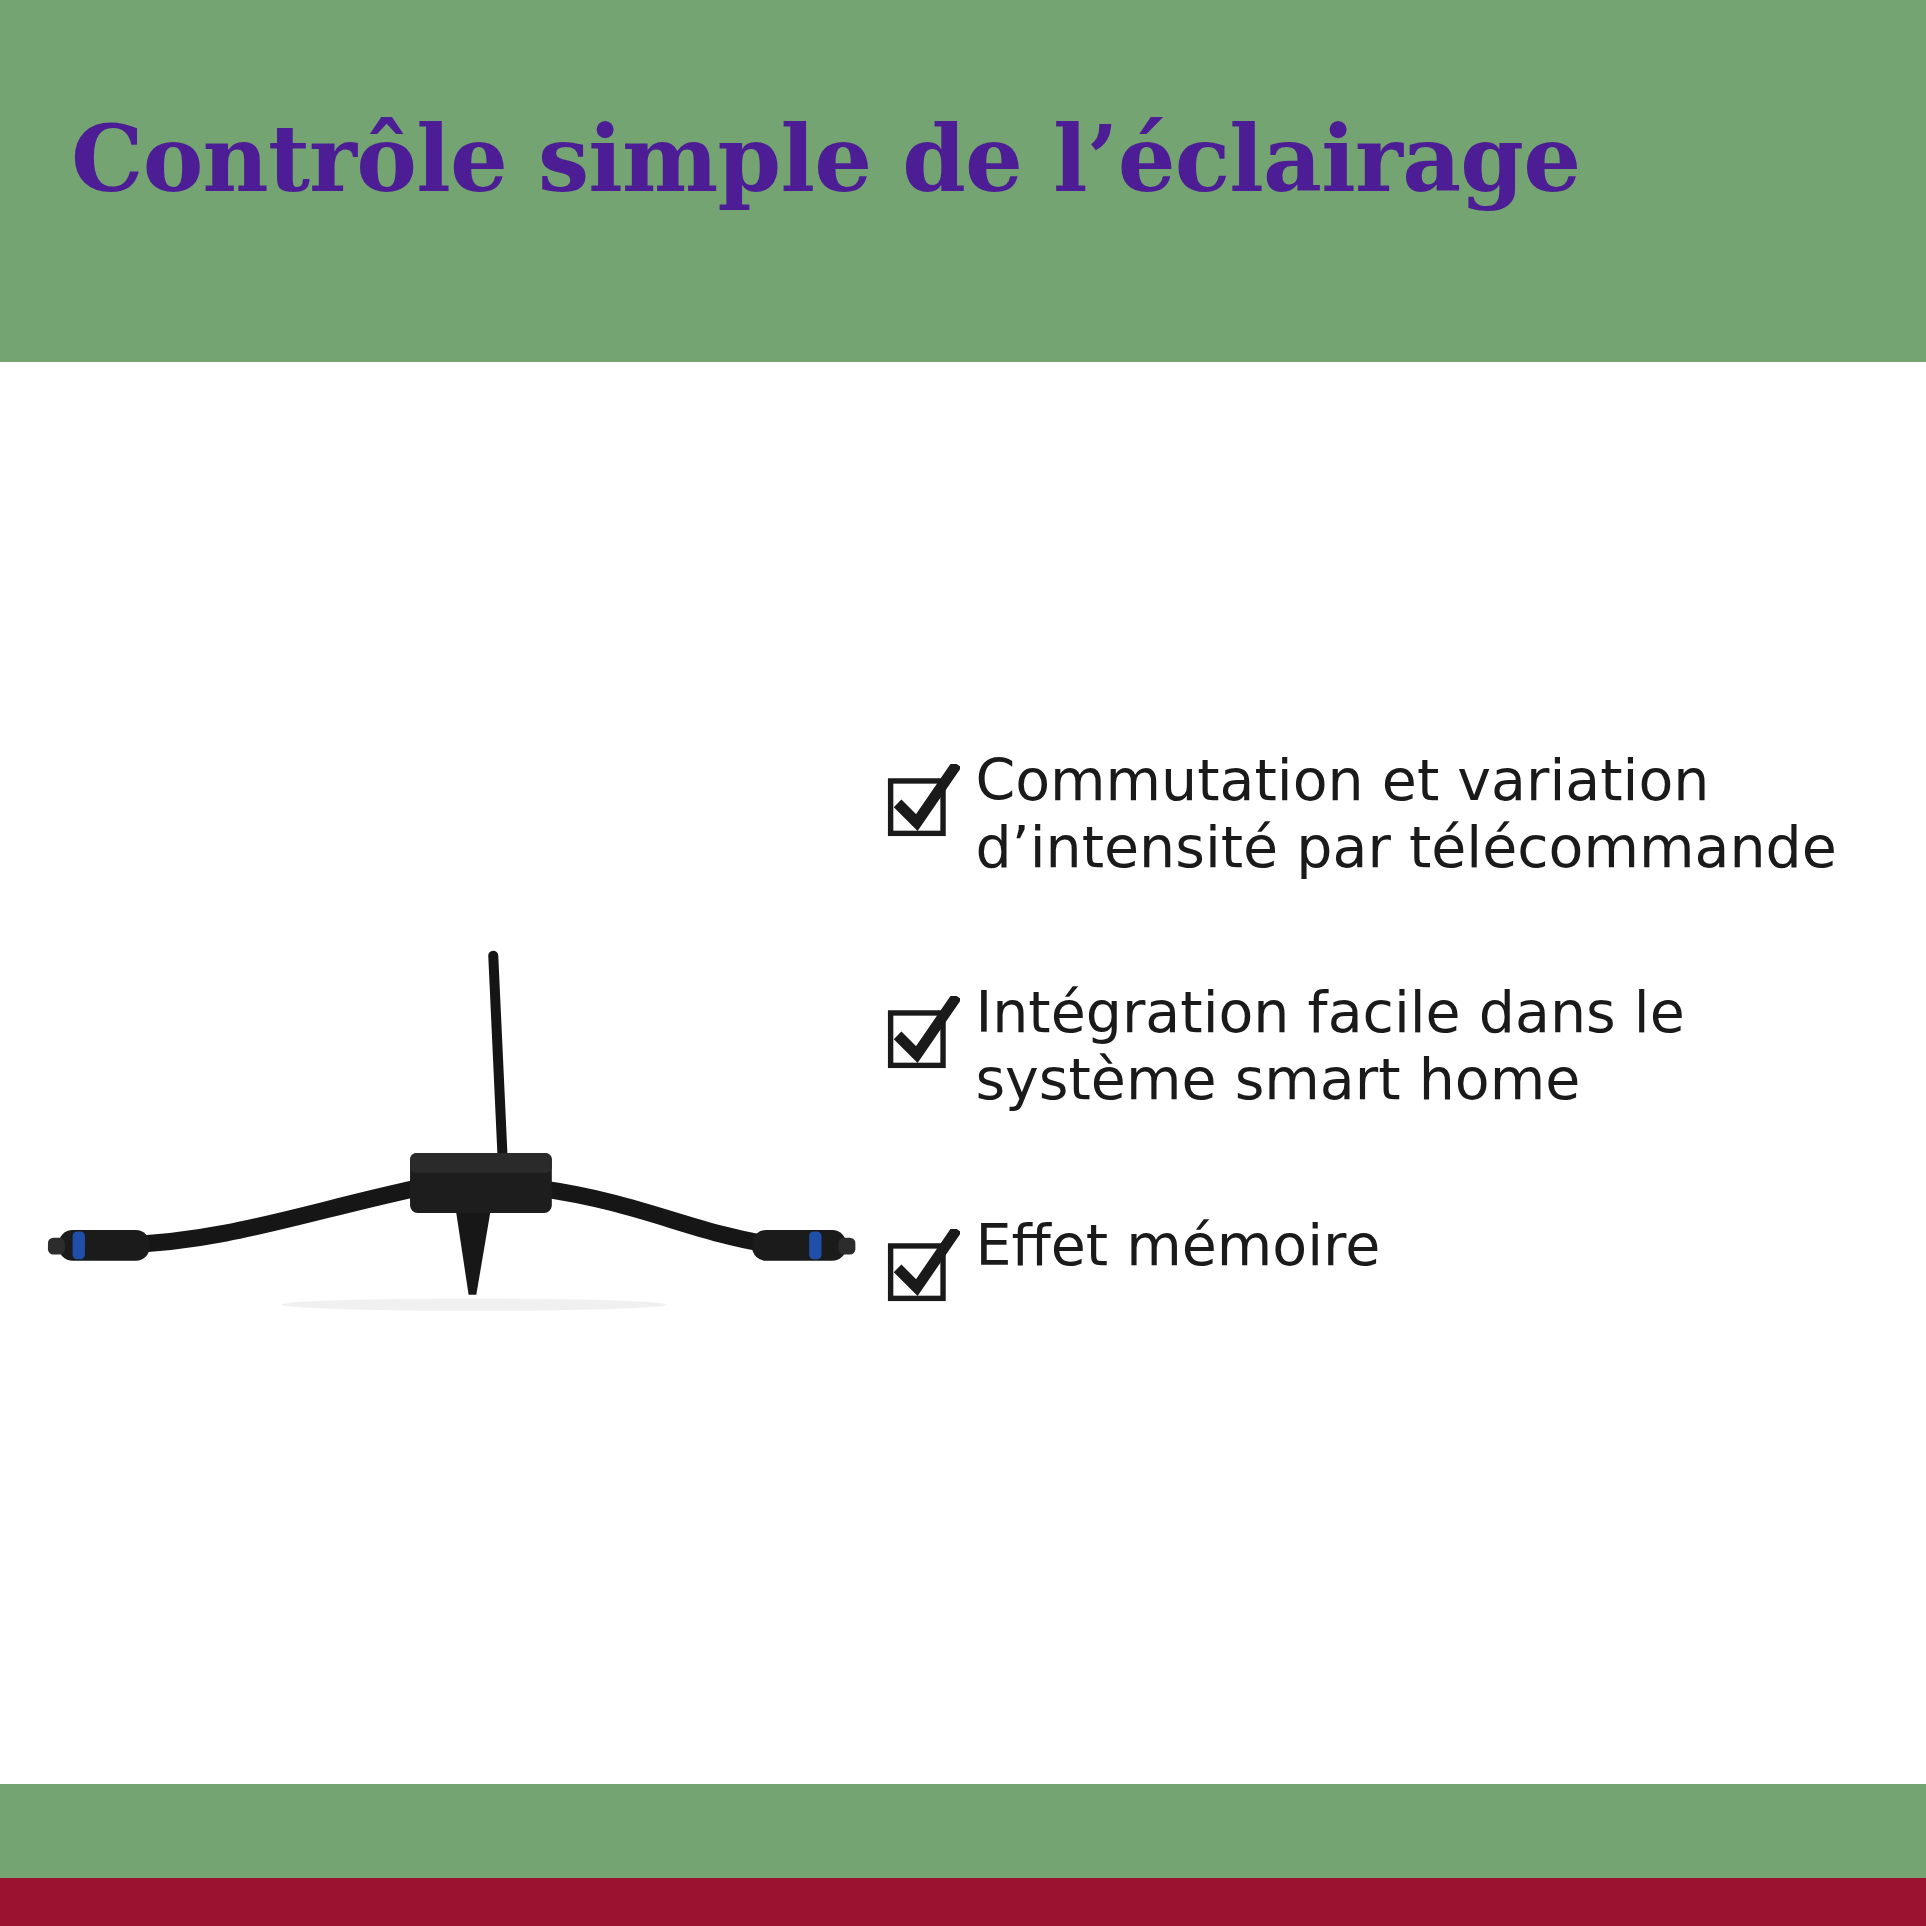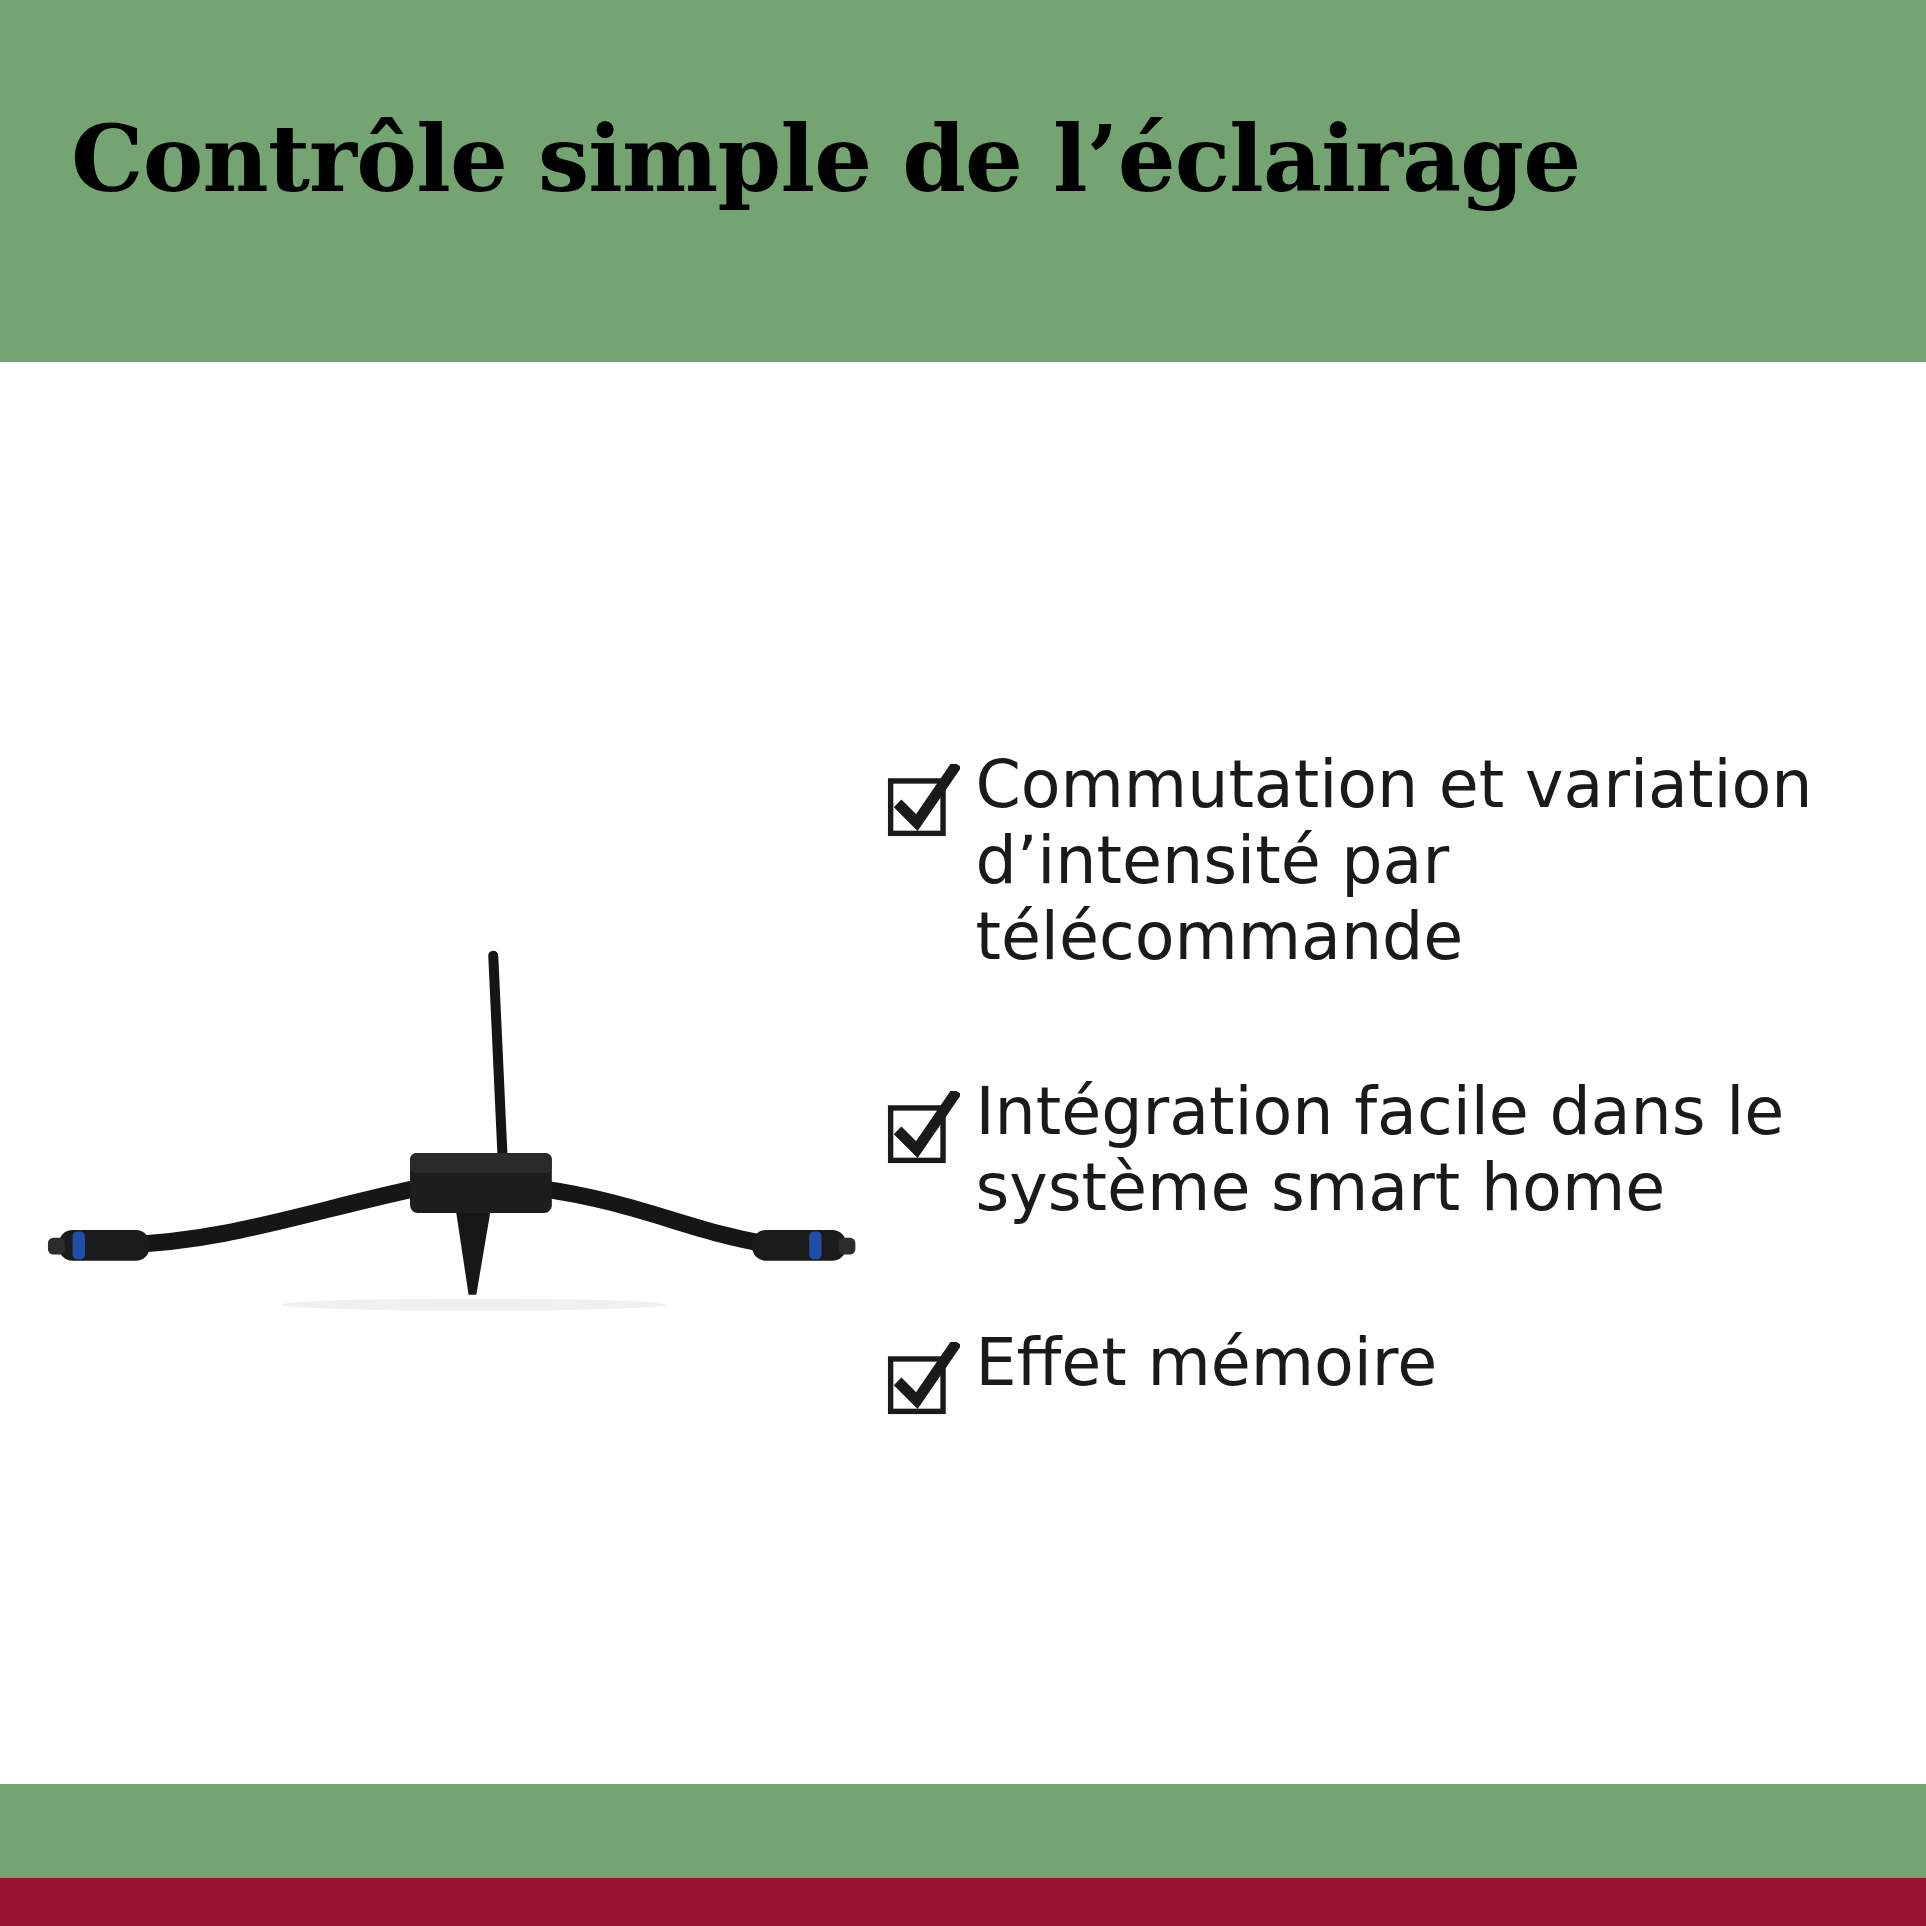--- a/index.html
+++ b/index.html
@@ -22,21 +22,21 @@
     top: 0;
     width: 1926px;
     height: 362px;
     background: #74a472;
     box-sizing: border-box;
   }
   .banner-title {
     position: absolute;
     left: 71px;
     top: 114px;
-    color: #000000;
+    color: #4c1d95;
     font-family: "DejaVu Serif", serif;
     font-weight: bold;
     font-size: 91px;
     letter-spacing: -0.8px;
     white-space: nowrap;
     line-height: 1;
   }
 
   
   .bottom-green {
@@ -98,21 +98,21 @@
     height: 74px;
     position: relative;
     margin-top: 17px;
     margin-right: 15.4px;
   }
   .checkbox-icon svg {
     display: block;
   }
   .feature-text {
     font-family: "DejaVu Sans", sans-serif;
-    font-size: 65px;
+    font-size: 57px;
     line-height: 1.17;
     color: #1a1a1a;
     max-width: 948px;
   }
 </style>
 </head>
 <body>
 
 <div class="top-banner">
   <div class="banner-title">Contrôle simple de l’éclairage</div>

